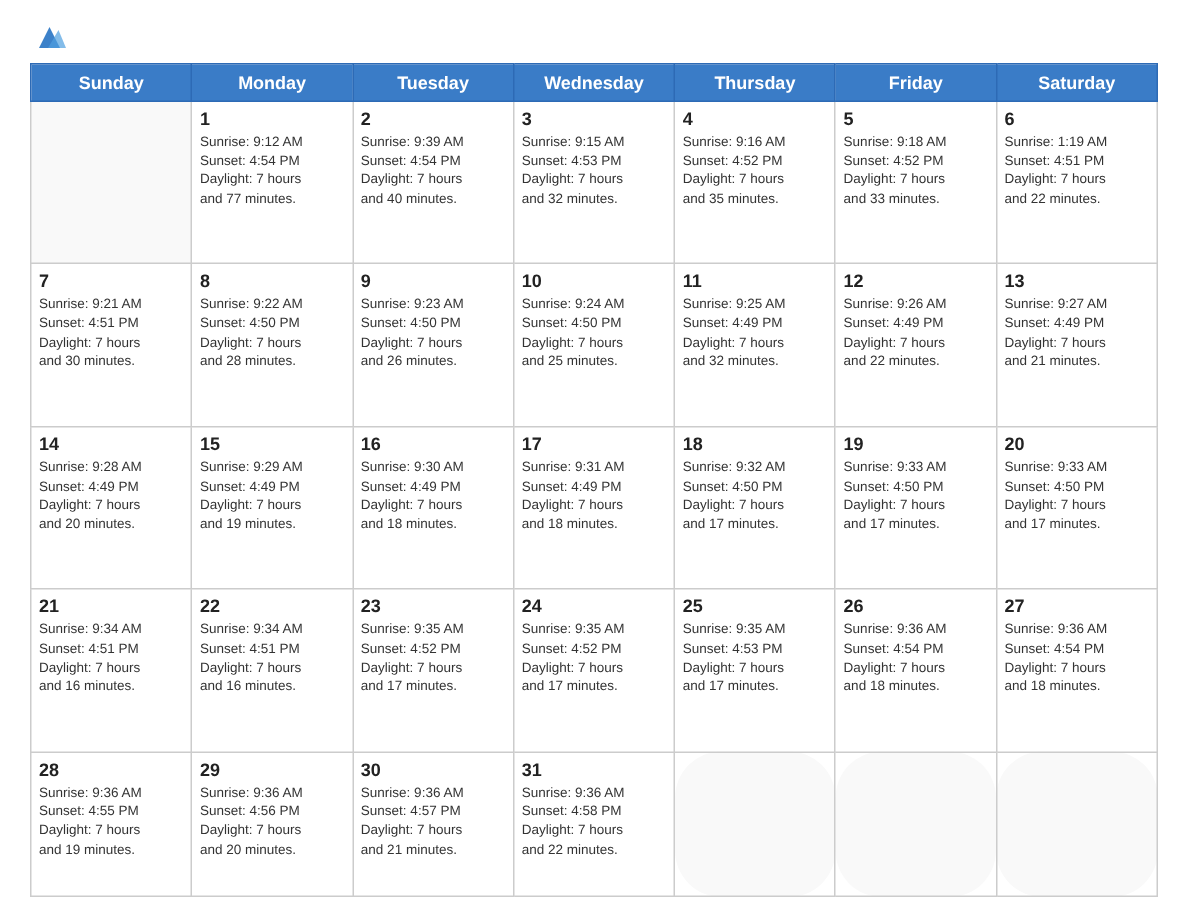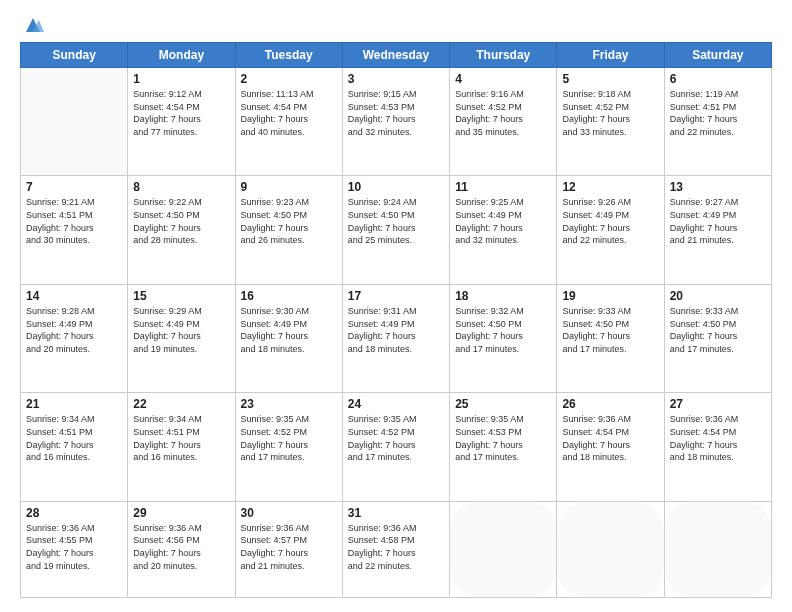--- a/index.html
+++ b/index.html
@@ -139,21 +139,21 @@
             <div class="day-info">
               <div>Sunrise: 9:12 AM</div>
               <div>Sunset: 4:54 PM</div>
               <div>Daylight: 7 hours</div>
               <div>and 77 minutes.</div>
             </div>
           </td>
           <td>
             <div class="day-number">2</div>
             <div class="day-info">
-              <div>Sunrise: 11:13 AM</div>
+              <div>Sunrise: 9:39 AM</div>
               <div>Sunset: 4:54 PM</div>
               <div>Daylight: 7 hours</div>
               <div>and 40 minutes.</div>
             </div>
           </td>
           <td>
             <div class="day-number">3</div>
             <div class="day-info">
               <div>Sunrise: 9:15 AM</div>
               <div>Sunset: 4:53 PM</div>

